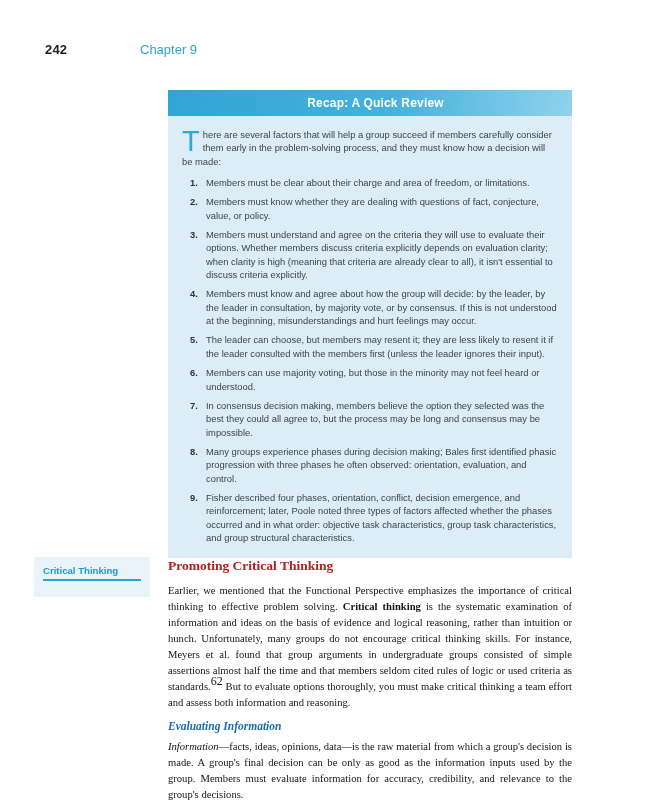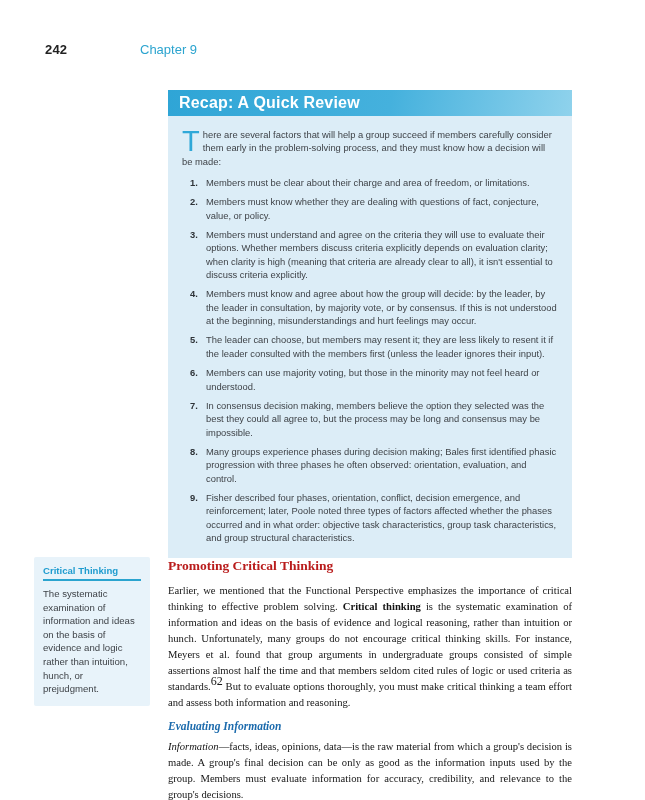--- a/index.html
+++ b/index.html
@@ -31,25 +31,26 @@
     position: absolute;
     top: 90px; left: 168px; width: 404px;
   }
 
   
   .recap-box { width: 100%; }
   .recap-header {
     height: 26px;
     background: linear-gradient(100deg, #2fa5d6 0%, #45b1dd 55%, #8fd2ec 100%);
     color: #ffffff;
-    font-size: 16px;
+    font-size: 12px;
     font-weight: bold;
     letter-spacing: .2px;
     display: flex; align-items: center;
     padding-left: 11px;
+    justify-content: center;
   }
   .recap-body {
     background: #dcedf7;
     padding: 12px 14px 14px 14px;
   }
   .recap-intro {
     font-size: 9.4px;
     line-height: 1.42;
     color: #3f4348;
     margin-bottom: 8px;
@@ -149,21 +150,20 @@
 <div class="page">
 
   <div class="page-header">
     <span class="page-num">242</span>
     <span class="chapter">Chapter 9</span>
   </div>
 
   <div class="sidebar">
     <div class="sidebar-title">Critical Thinking</div>
     <div class="sidebar-rule"></div>
-    <div class="sidebar-body">The systematic examination of information and ideas on the basis of evidence and logic rather than intuition, hunch, or prejudgment.</div>
   </div>
 
   <div class="main-col">
 
     <div class="recap-box">
       <div class="recap-header">
         <span>Recap: A Quick Review</span>
       </div>
       <div class="recap-body">
         <p class="recap-intro"><span class="dropcap">T</span><span>here are several factors that will help a group succeed if members carefully consider them early in the problem-solving process, and they must know how a decision will be made:</span></p>

